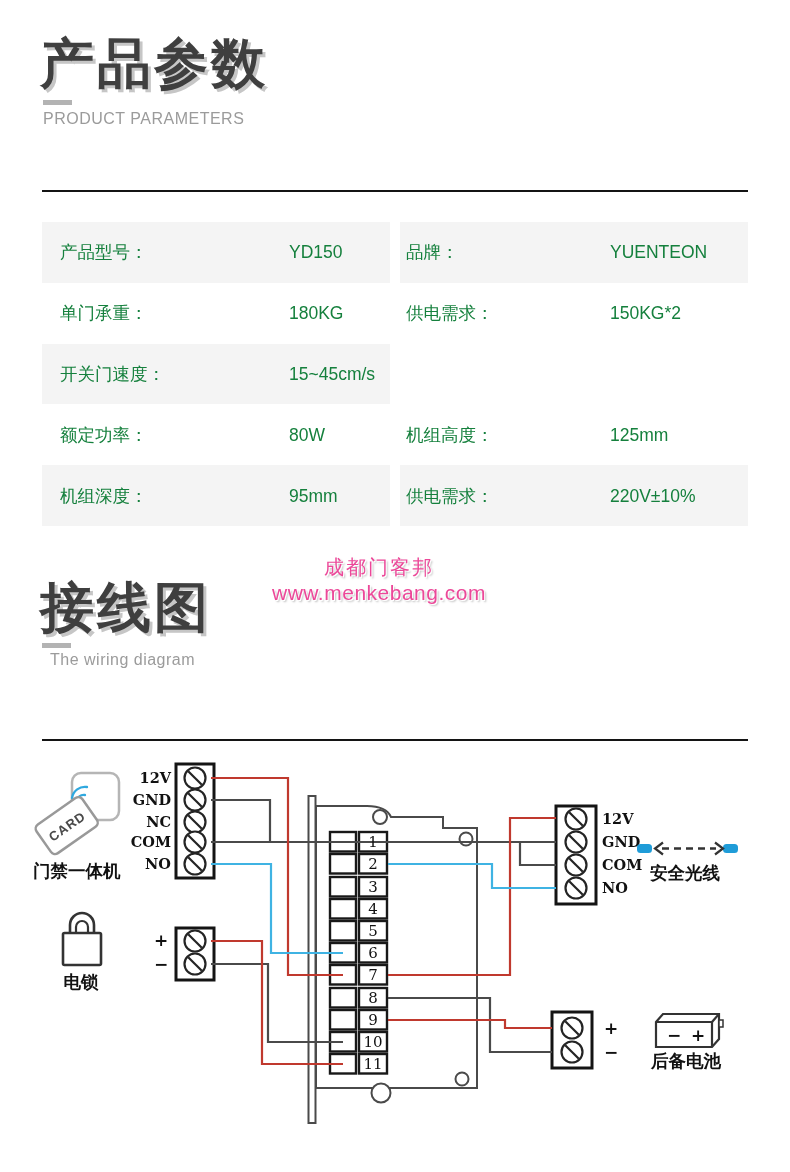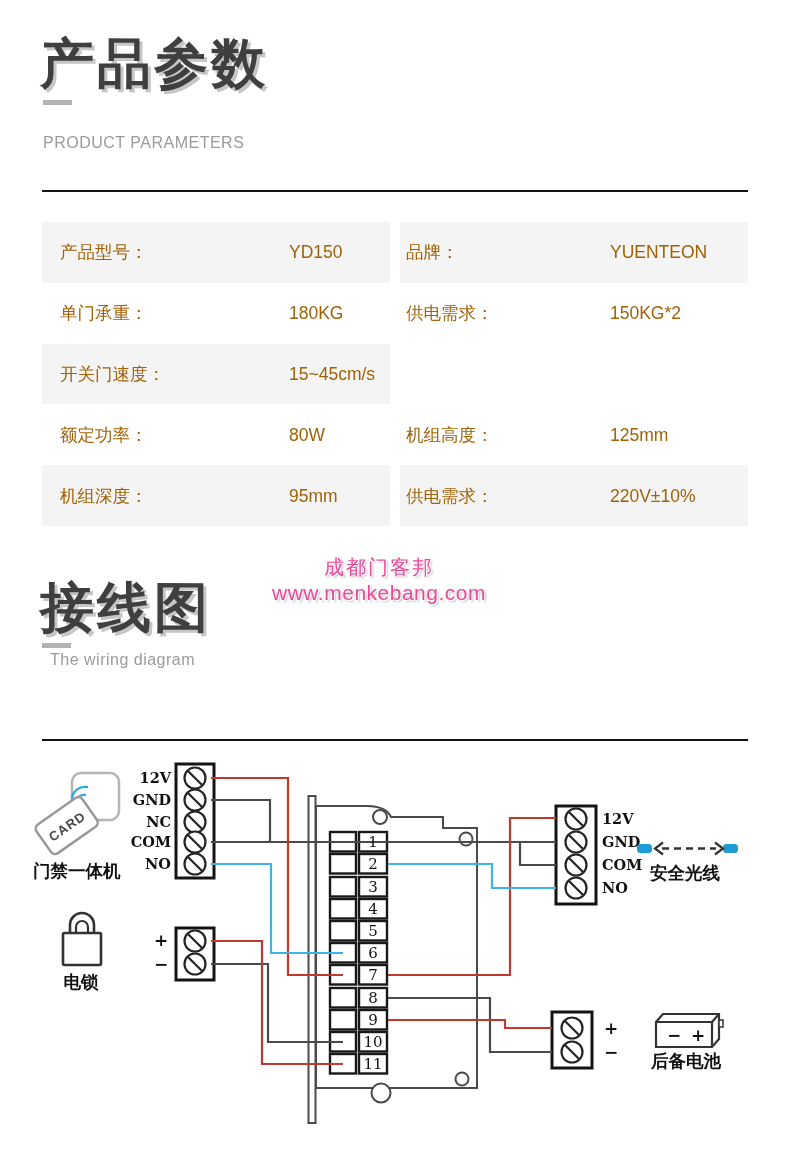--- a/index.html
+++ b/index.html
@@ -12,35 +12,35 @@
     position:absolute; left:40px; color:#3f3f3f; font-weight:800;
     letter-spacing:3px; text-shadow:3px 3px 0 #c6c6c6;
     font-family:"Liberation Sans", sans-serif;
   }
   #title1 { top:28px; font-size:54px; }
   #title2 { top:572px; font-size:54px; }
   .title-bar { position:absolute; width:29px; height:5px; background:#b3b3b3; }
   #bar1 { left:43px; top:100px; }
   #bar2 { left:42px; top:643px; }
   .subtitle { position:absolute; color:#9b9b9b; font-size:16px; letter-spacing:0.5px; }
-  #sub1 { left:43px; top:110px;margin-top:24px; }
+  #sub1 { left:43px; top:110px; }
   #sub2 { left:50px; top:651px; }
   .divider { position:absolute; left:42px; width:706px; height:2px; background:#141414; }
   #div1 { top:190px; }
   #div2 { top:739px; }
 
   .param-table { position:absolute; left:42px; top:222px; width:706px; }
   .prow { display:flex; height:60.8px; }
   .pcell { position:relative; height:100%; }
   .pcell.left  { width:348px; margin-right:10px; }
   .pcell.right { flex:1; }
   .prow.gray .pcell { background:#f4f4f4; }
   .plabel,.pvalue {
     position:absolute; top:50%; transform:translateY(-50%);
-    font-size:17.5px; color:#a16207; white-space:nowrap;
+    font-size:17.5px; color:#15803d; white-space:nowrap;
   }
   .left  .plabel { left:18px; }
   .left  .pvalue { left:203px;margin-left:44px; }
   .right .plabel { left:6px; }
   .right .pvalue { left:210px; }
 
   .watermark {
     position:absolute; left:254px; top:554px; width:250px; text-align:center;
     color:#ec4899; font-weight:400;
     text-shadow:1px 1px 0 #ffffff, 2px 2px 2px rgba(0,0,0,0.25);

